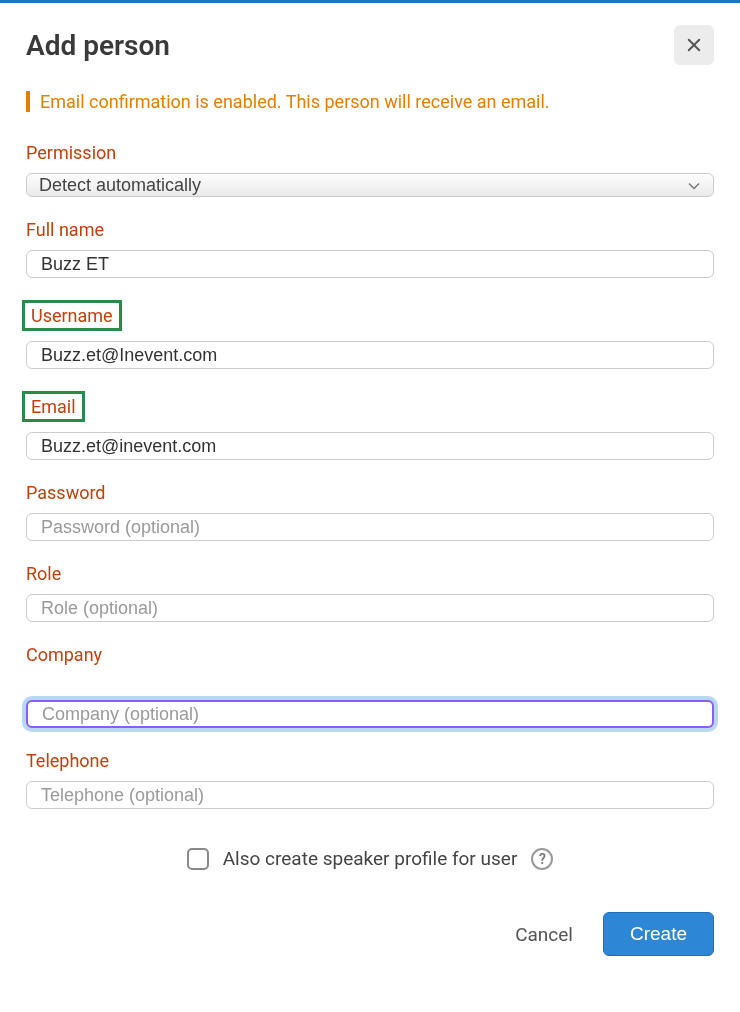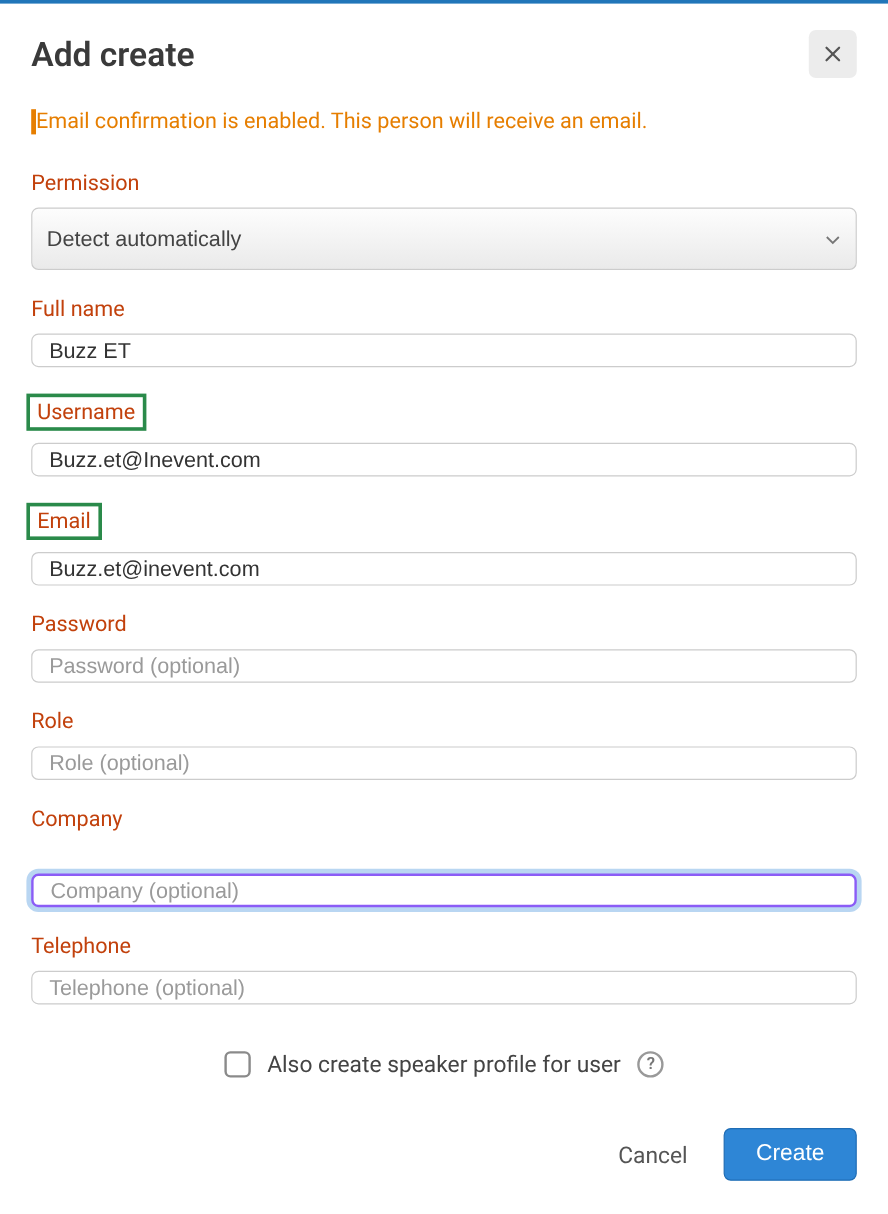--- a/index.html
+++ b/index.html
@@ -30,20 +30,21 @@
       border: none;
       border-radius: 6px;
       cursor: pointer;
       display: flex;
       align-items: center;
       justify-content: center;
     }
     .close-btn svg { width: 18px; height: 18px; }
     .notice {
       border-left: 4px solid #e67e00;
+      padding-left: 10px;
       margin-bottom: 30px;
       color: #e67e00;
       font-size: 18px;
     }
     .field-group { margin-bottom: 22px; }
     .field-label {
       color: #c2410c;
       font-size: 18px;
       margin-bottom: 10px;
       display: inline-block;
@@ -52,21 +53,21 @@
       border: 3px solid #2a8a4a;
       padding: 2px 6px;
       margin-left: -4px;
     }
     .select-wrap {
       position: relative;
       width: 100%;
     }
     select.styled {
       width: 100%;
-      height: 52px;
+      height: 24px;
       border: 1px solid #ccc;
       border-radius: 6px;
       padding: 0 12px;
       font-size: 18px;
       color: #444;
       background: linear-gradient(#fdfdfd, #eaeaea);
       appearance: none;
     }
     .select-arrow {
       position: absolute;
@@ -143,21 +144,21 @@
       font-size: 19px;
       padding: 10px 26px;
       border-radius: 6px;
       cursor: pointer;
     }
   </style>
 </head>
 <body>
 
 <div class="header-row">
-  <div class="title">Add create</div>
+  <div class="title">Add person</div>
   <button class="close-btn">
     <svg viewBox="0 0 24 24" fill="none" stroke="#555" stroke-width="2.5" stroke-linecap="round">
       <line x1="5" y1="5" x2="19" y2="19"></line>
       <line x1="19" y1="5" x2="5" y2="19"></line>
     </svg>
   </button>
 </div>
 
 <div class="notice">Email confirmation is enabled. This person will receive an email.</div>
 

